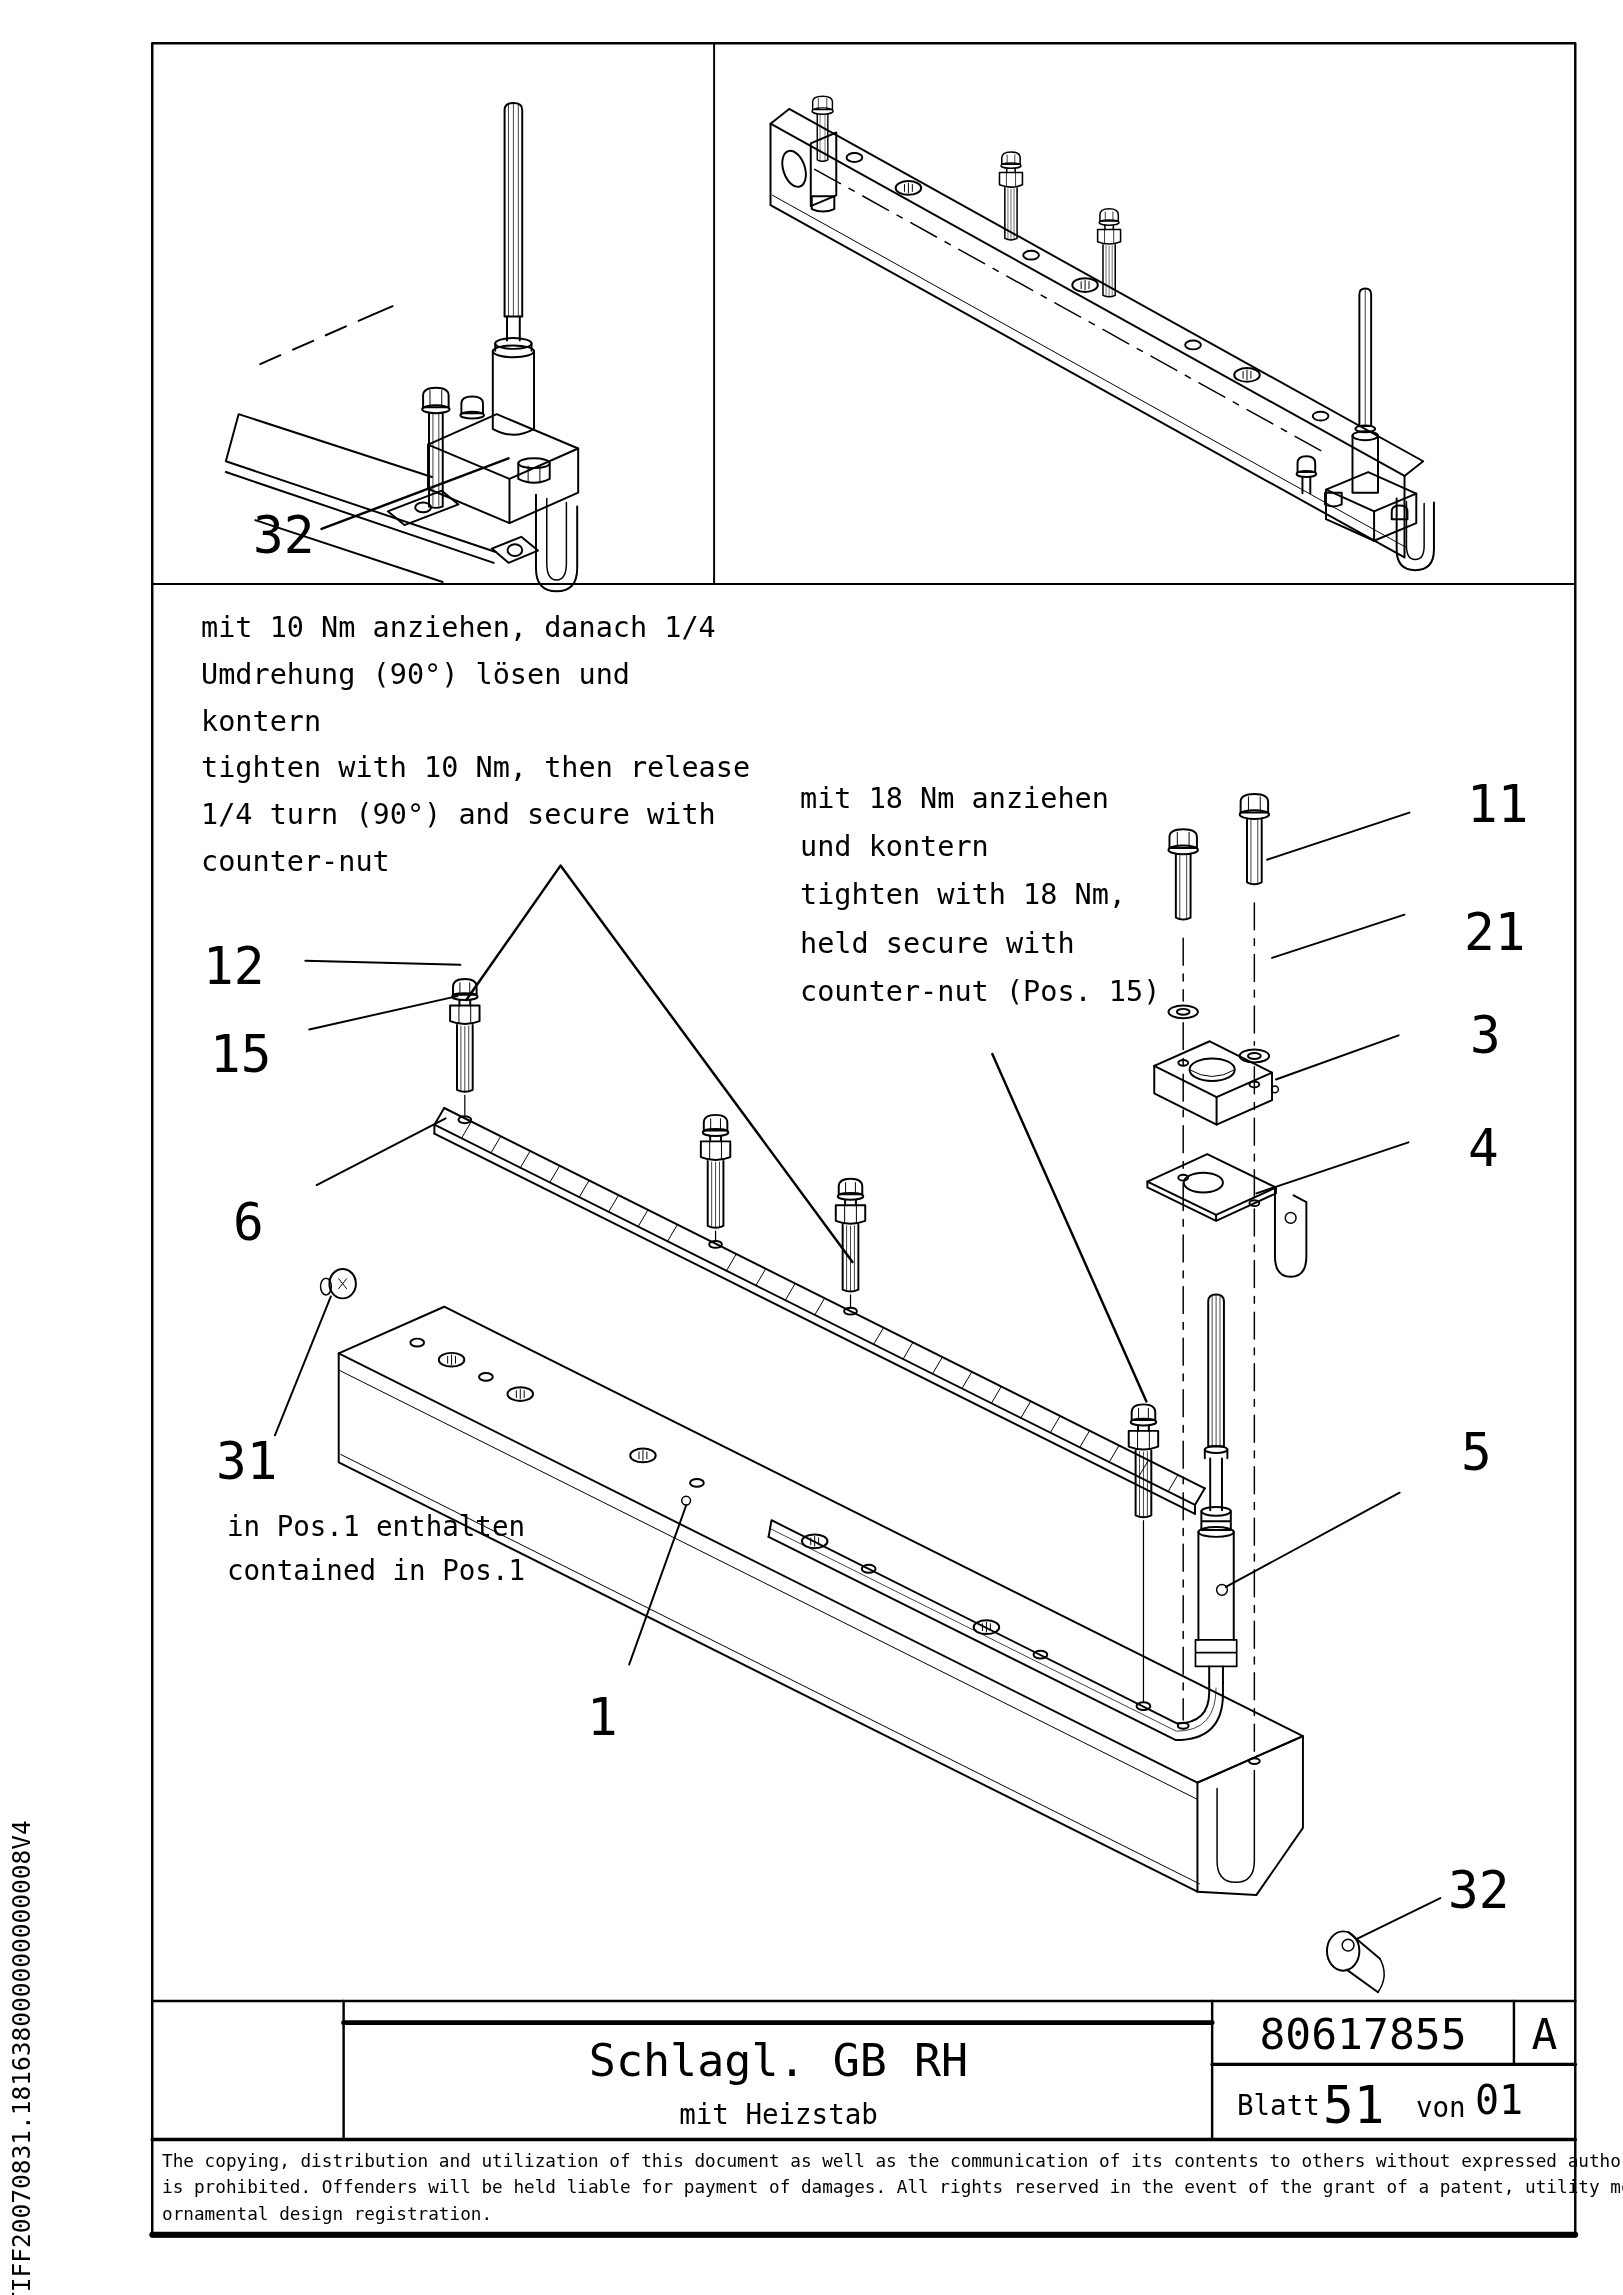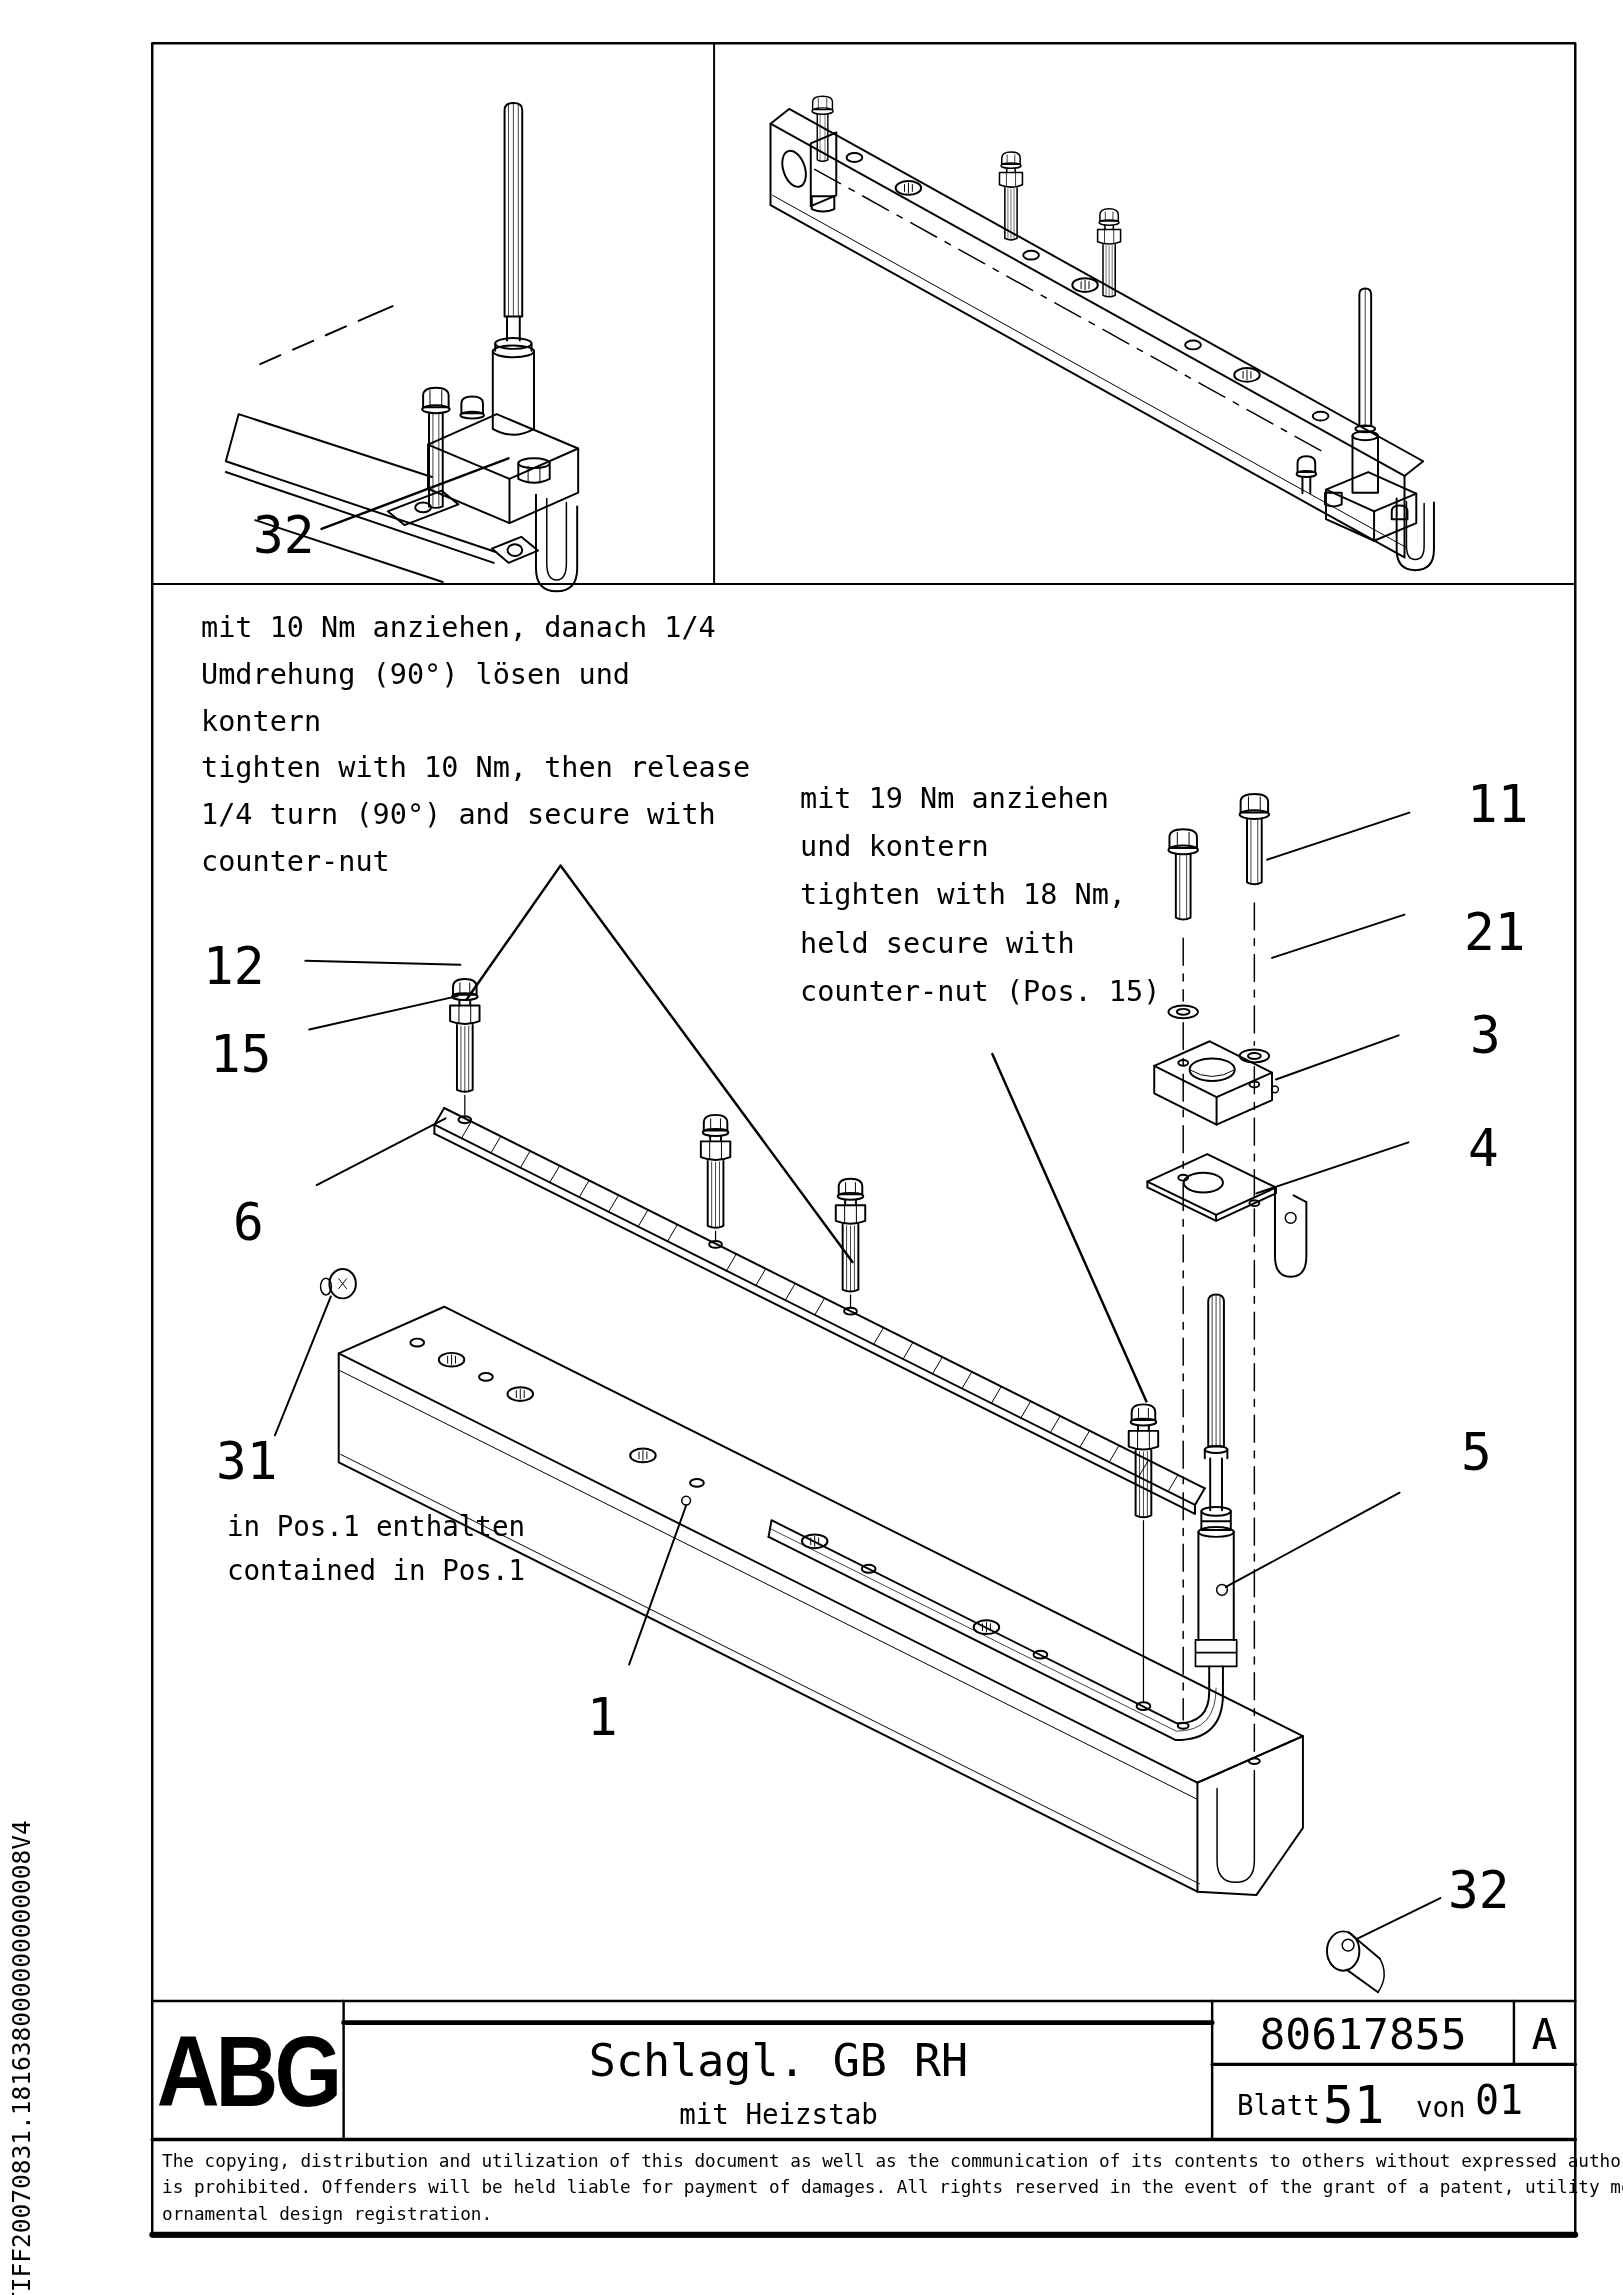--- a/index.html
+++ b/index.html
@@ -282,21 +282,21 @@
 <div>
   <div class="t note" style="left:201px; top:614px;">mit 10 Nm anziehen, danach 1/4</div>
   <div class="t note" style="left:201px; top:661px;">Umdrehung (90°) lösen und</div>
   <div class="t note" style="left:201px; top:708px;text-align:right;">kontern</div>
   <div class="t note" style="left:201px; top:754px;">tighten with 10 Nm, then release</div>
   <div class="t note" style="left:201px; top:801px;">1/4 turn (90°) and secure with</div>
   <div class="t note" style="left:201px; top:848px;">counter-nut</div>
 </div>
 
 <div>
-  <div class="t note" style="left:800px; top:785px;">mit 19 Nm anziehen</div>
+  <div class="t note" style="left:800px; top:785px;">mit 18 Nm anziehen</div>
   <div class="t note" style="left:800px; top:833px;">und kontern</div>
   <div class="t note" style="left:800px; top:881px;">tighten with 18 Nm,</div>
   <div class="t note" style="left:800px; top:930px;">held secure with</div>
   <div class="t note" style="left:800px; top:978px;">counter-nut (Pos. 15)</div>
 </div>
 
 <div class="t num" style="left:203px;  top:941px;">12</div>
 <div class="t num" style="left:210px;  top:1029px;">15</div>
 <div class="t num" style="left:233px;  top:1197px;">6</div>
 <div class="t num" style="left:216px;  top:1436px;">31</div>
@@ -305,23 +305,20 @@
 <div class="t num" style="left:1464px; top:907px;">21</div>
 <div class="t num" style="left:1470px; top:1010px;">3</div>
 <div class="t num" style="left:1468px; top:1123px;">4</div>
 <div class="t num" style="left:1461px; top:1427px;">5</div>
 <div class="t num" style="left:1448px; top:1865px;">32</div>
 
 <div class="t small-note" style="left:227px; top:1513px;">in Pos.1 enthalten</div>
 <div class="t small-note" style="left:227px; top:1557px;">contained in Pos.1</div>
 
 
-<div class="ctr" style="position:absolute; left:152px; top:2002px; width:191px; height:138px;">
-  <span class="logo">ABG</span>
-</div>
 
 <div class="t ctr" style="left:344px; top:2036px; width:869px; height:49px; font-size:45px;">Schlagl. GB RH</div>
 
 <div class="t ctr" style="left:344px; top:2100px; width:869px; height:29.4px; font-size:27.5px;">mit Heizstab</div>
 
 <div class="t ctr" style="left:1212px; top:2012px; width:302px; height:45px; font-size:43px;">80617855</div>
 
 <div class="t ctr" style="left:1514px; top:2012px; width:61px; height:45px; font-size:43px;">A</div>
 
 <div class="t" style="left:1237px; top:2092px; font-size:27.5px;">Blatt</div>

